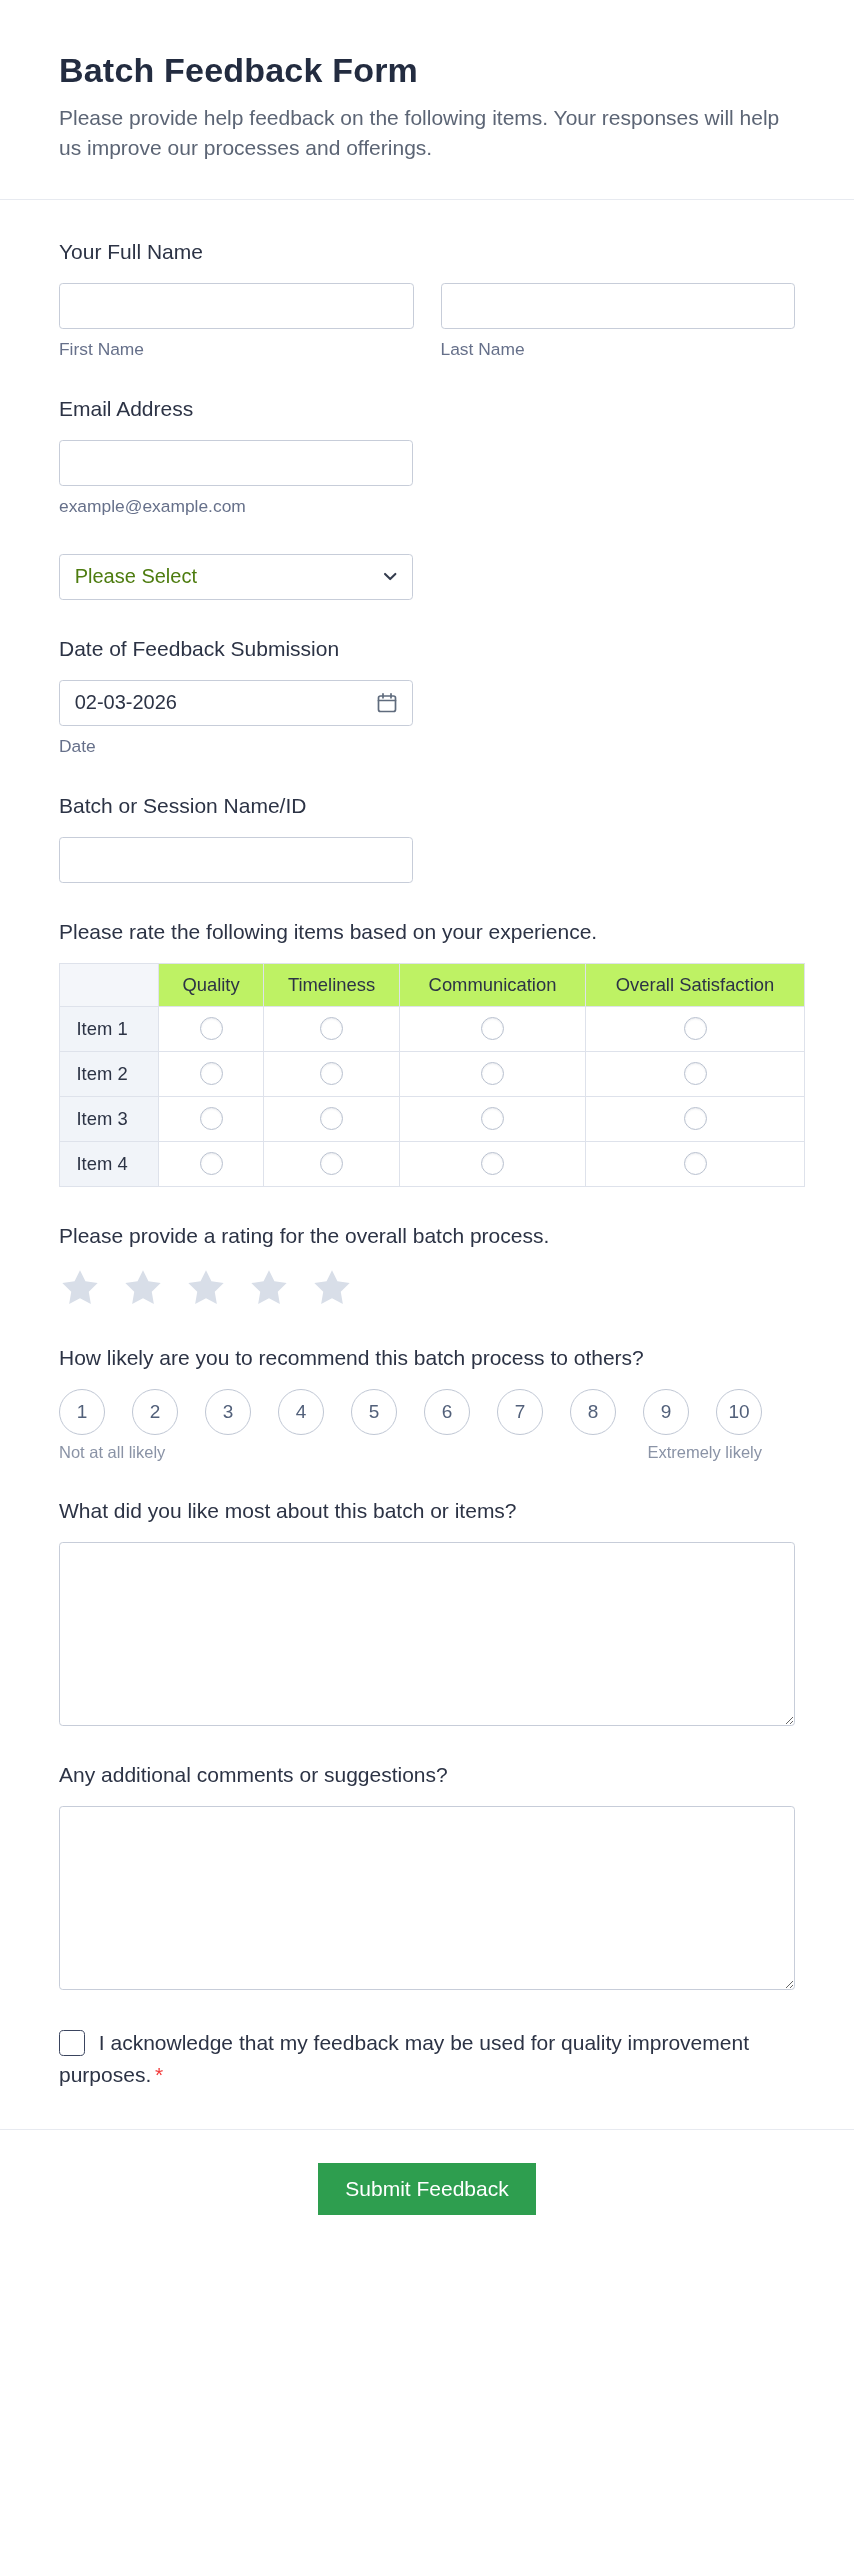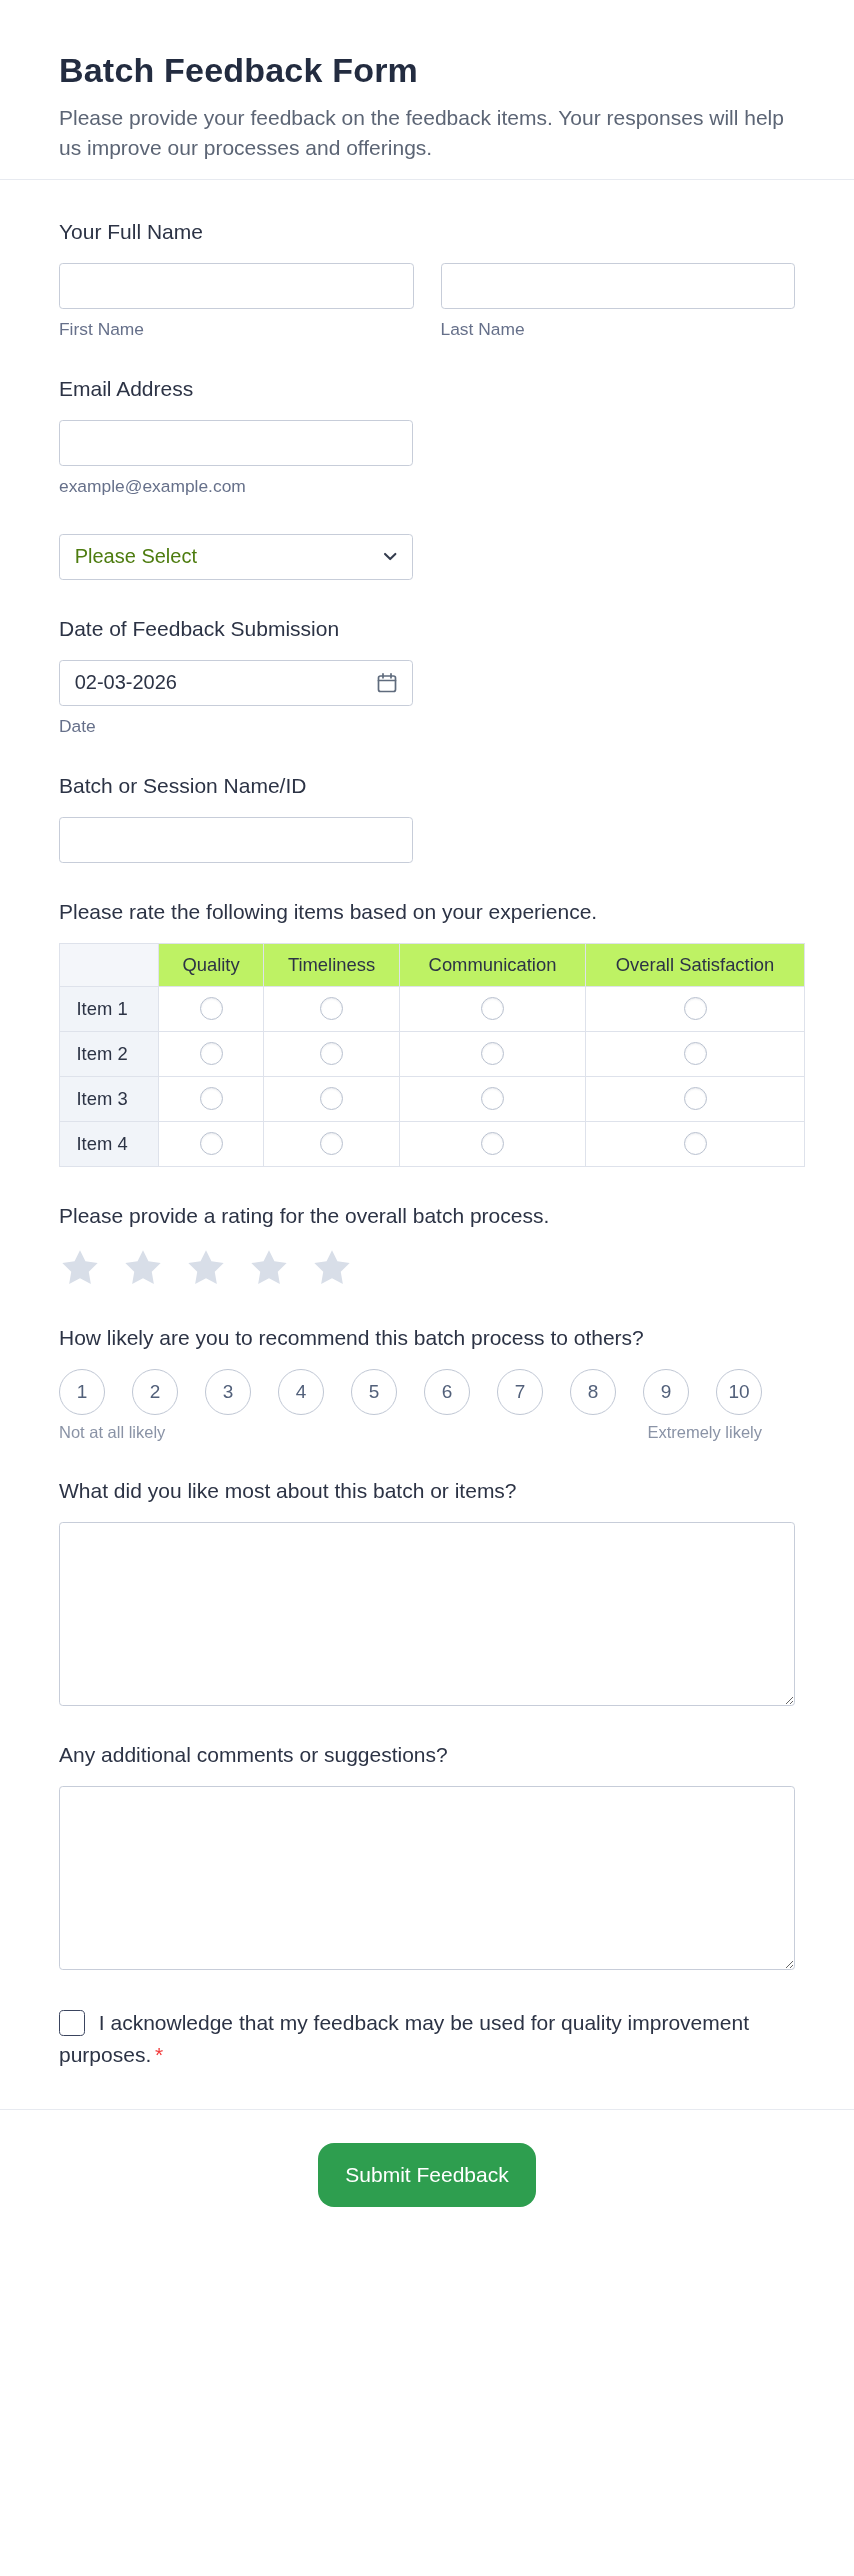--- a/index.html
+++ b/index.html
@@ -2,21 +2,21 @@
 <html style="font-size:14.7px"><head>
 <meta charset="utf-8">
 <style>
   * { box-sizing: border-box; margin: 0; padding: 0; }
   html, body { background: #ffffff; }
   body {
     width: 854px;
     font-family: "Liberation Sans", sans-serif;
     color: #2c3345;
   }
-  .form-header { padding: 51px 59px 16px; border-bottom: 0.9px solid #e7eaf0; }
+  .form-header { padding: 51px 59px 36px; border-bottom: 0.9px solid #e7eaf0; }
   .form-title { font-size: 34px; font-weight: 700; color: #232c40; letter-spacing: 0.2px; }
   .form-subtitle { margin-top: 13px; font-size: 21px; line-height: 1.42; color: #5c6575; max-width: 740px; }
 
   .form-body { padding: 40px 59px 0; }
   .field { margin-bottom: 37px; }
   .field-label { font-size: 21px; font-weight: 500; color: #2c3345; margin-bottom: 19px; }
 
   .text-input {
     width: 354px; height: 46px;
     border: 0.9px solid #c7cdd9; border-radius: 3.7px;
@@ -84,33 +84,33 @@
     border: 1.8px solid #3a445e; border-radius: 4.6px; background: #fff;
     vertical-align: -6.4px; margin-right: 13.8px; cursor: pointer;
   }
   .req { color: #f23a3a; margin-left: 3.7px; font-weight: 500; }
 
   .form-footer {
     margin-top: 37px; border-top: 0.9px solid #e7eaf0;
     padding: 33px 0 44px; display: flex; justify-content: center;
   }
   .submit-btn {
-    background: #2e9e4f; color: #ffffff; border: none; border-radius: 16px;
-    height: 64px; padding: 0 27.6px; font: inherit; font-size: 21px; font-weight: 500;
+    background: #2e9e4f; color: #ffffff; border: none; border-radius: 0;
+    height: 52px; padding: 0 27.6px; font: inherit; font-size: 21px; font-weight: 500;
     cursor: pointer;
   }
 </style>
 </head>
 <body>
 
 <div class="page">
 
   <header class="form-header">
     <h1 class="form-title">Batch Feedback Form</h1>
-    <p class="form-subtitle">Please provide your feedback on the feedback items. Your responses will help us improve our processes and offerings.</p>
+    <p class="form-subtitle">Please provide help feedback on the following items. Your responses will help us improve our processes and offerings.</p>
   </header>
 
   <main class="form-body">
 
     <section class="field">
       <div class="field-label">Your Full Name</div>
       <div class="name-row">
         <div class="name-col">
           <input type="text" class="text-input" style="">
           <div class="sublabel">First Name</div>

